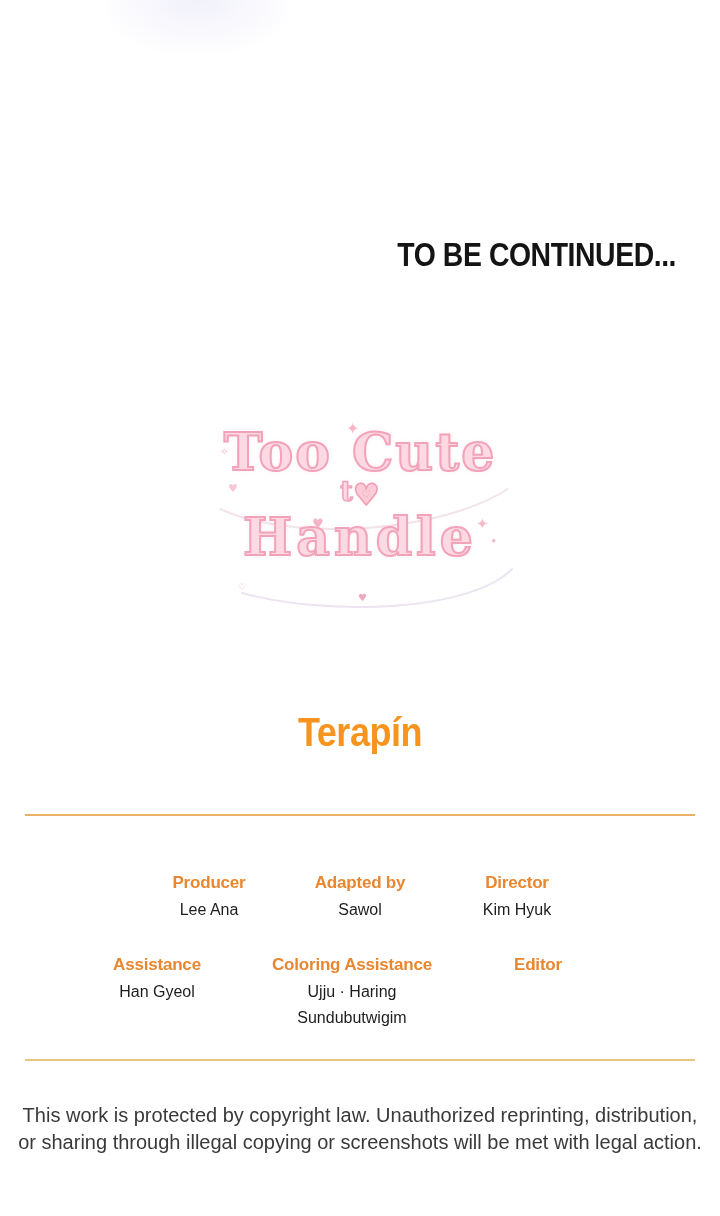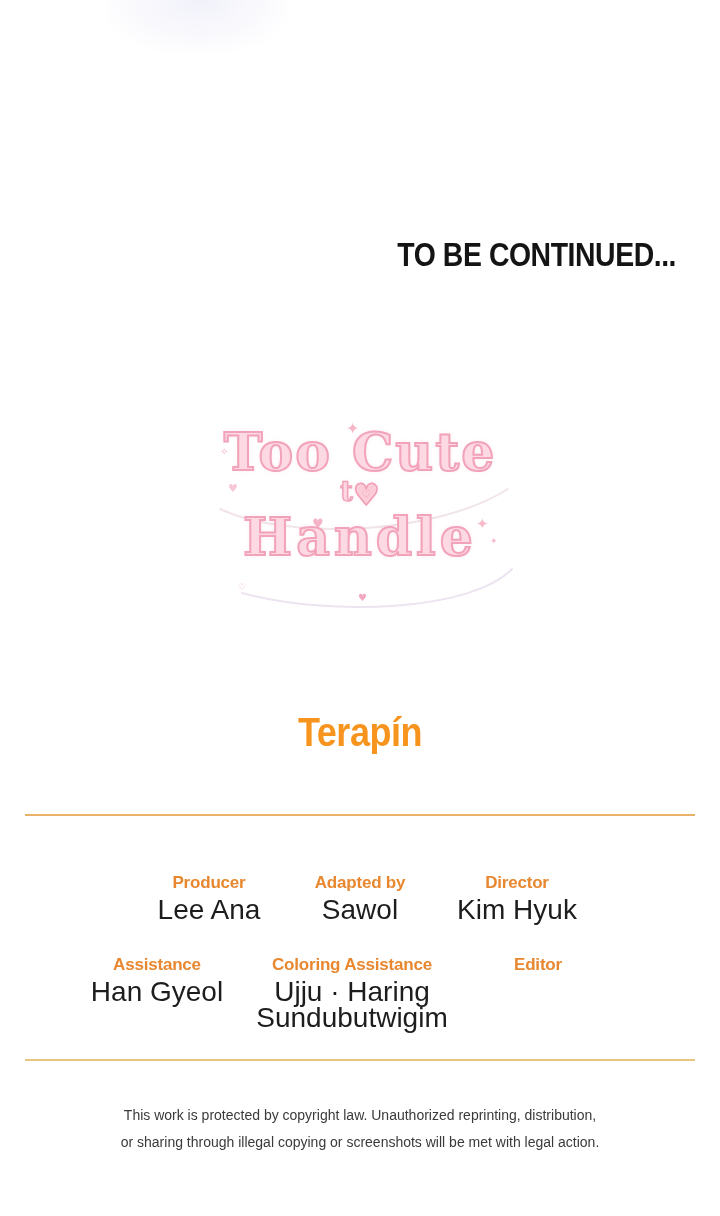--- a/index.html
+++ b/index.html
@@ -83,33 +83,33 @@
   
   .credits{position:absolute;left:0;top:0;width:720px;height:0;}
   .credit-cell{
     position:absolute;transform:translateX(-50%);
     text-align:center;white-space:nowrap;
   }
   .credit-role{
     display:block;font-size:17px;font-weight:700;color:#e8872f;
     letter-spacing:-0.2px;margin-bottom:4px;
   }
-  .credit-name{display:block;font-size:28px;color:#1d1d1d;line-height:26px;}
+  .credit-name{display:block;font-size:16px;color:#1d1d1d;line-height:26px;}
   .cell-1{left:209px;top:873px;}
   .cell-2{left:360px;top:873px;}
   .cell-3{left:506px;top:873px;margin-left:11px;}
   .cell-4{left:157px;top:955px;}
   .cell-5{left:352px;top:955px;}
   .cell-6{left:538px;top:955px;}
 
   
   .copyright{
     position:absolute;left:0;top:1102px;width:720px;
     text-align:center;color:#3a3a3a;
-    font-size:14px;line-height:26.5px;
+    font-size:20px;line-height:26.5px;
   }
 </style>
 </head>
 <body>
 
 <div class="page">
 
   <div class="top-fade"></div>
 
   <div class="continued">TO BE CONTINUED...</div>

